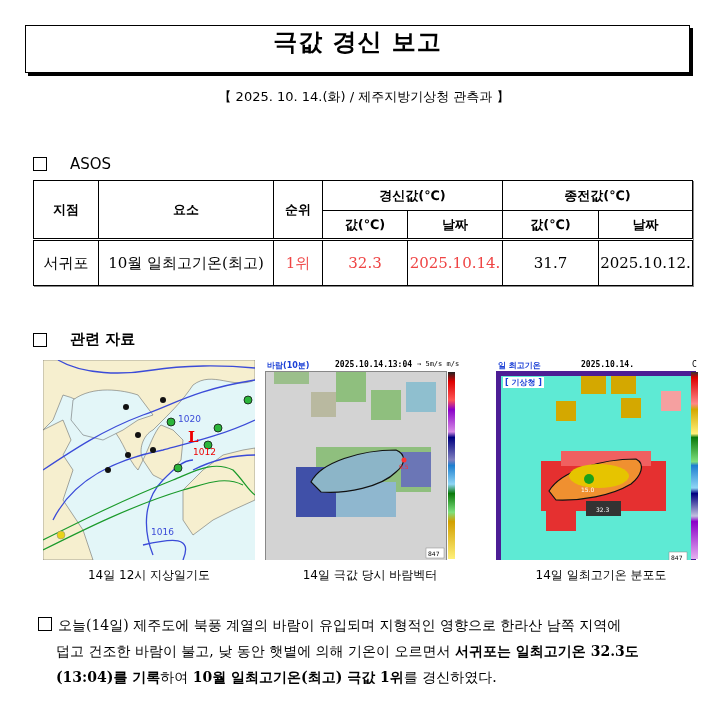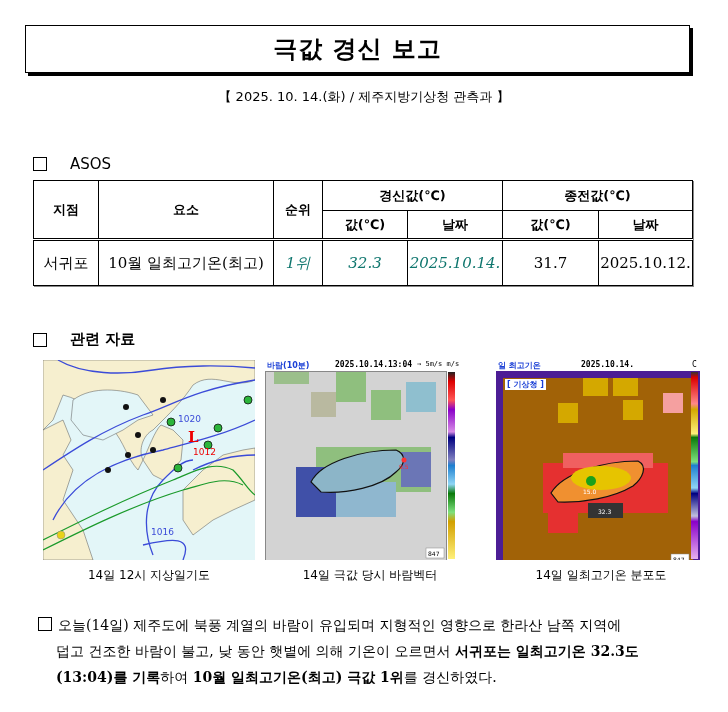--- a/index.html
+++ b/index.html
@@ -1,36 +1,36 @@
 <!DOCTYPE html>
 <html><head>
 <meta charset="utf-8">
 <style>
   html, body { margin:0; padding:0; background:#ffffff; }
   body { width:728px; height:712px; position:relative; overflow:hidden;
          font-family:"DejaVu Serif", serif; color:#000; }
 
   .title-box { position:absolute; left:25px; top:25px; width:663px; height:46px;
-     border:1px solid #000; box-shadow:3px 3px 0 #000; display:flex; align-items:center; justify-content:center; background:#fff; }
+     border:1px solid #000; box-shadow:3px 3px 0 #000; display:flex; align-items:flex-start; justify-content:center; background:#fff; }
   .title-box span { font-family:"DejaVu Sans", sans-serif; font-weight:bold; font-size:24px; letter-spacing:1px; }
 
   .subtitle { position:absolute; left:0; width:728px; top:88px; text-align:center;
      font-family:"DejaVu Sans", sans-serif; font-size:13px; }
 
   .section-head { position:absolute; left:33px; font-family:"DejaVu Sans", sans-serif; font-size:15px; display:flex; align-items:center; gap:23px; }
   .checkbox { width:12px; height:12px; border:1.5px solid #000; display:inline-block; background:#fff; }
   .section-head.bold span.lbl { font-weight:bold; }
 
   table.asos { position:absolute; left:33px; top:180px; width:660px; border-collapse:collapse; border:1.5px solid #000; box-shadow:1px 1px 0 #888;}
   table.asos td { border:1px solid #000; text-align:center; padding:0; font-size:14px; }
   table.asos .hdr { font-family:"DejaVu Sans", sans-serif; font-weight:bold; font-size:13px; }
   table.asos tr.sub td { height:27px; }
   table.asos tr.top td { height:29px; }
   table.asos tr.data td { height:44px; border-top:3px double #000; font-size:15px; }
-  .red { color:#0f766e;font-style:italic; }
+  .red { color:#ef4444; }
 
   .imgwrap { position:absolute; top:360px; }
   .img { position:relative; overflow:hidden; }
   .caption { position:absolute; font-family:"DejaVu Sans", sans-serif; font-size:12px; text-align:center; }
 
   
   .wmap { width:212px; height:200px; background:#e3f6f8; }
   .maptitle { position:absolute; font-family:"DejaVu Sans Mono", monospace; font-size:8px; }
   .scale { position:absolute; width:7px; }
 
@@ -155,21 +155,21 @@
     <div class="scale" style="left:183px; top:12px; height:187px; background:linear-gradient(to bottom,#222 0%,#d00 5%,#f55 15%,#8a00c8 20%,#d78ce6 32%,#000080 35%,#8080c0 47%,#1e7fd0 50%,#8fd5f5 60%,#0a7a0a 65%,#7ee07e 75%,#d2a000 80%,#fff07a 100%);"></div>
   </div>
   <div class="caption" style="left:0; top:207px; width:210px;">14일 극값 당시 바람벡터</div>
 </div>
 
 <div class="imgwrap" style="left:496px;">
   <div class="img" style="width:210px; height:200px;">
     <div class="maptitle" style="left:2px; top:0; color:#1a3fd6; font-weight:bold; font-family:'DejaVu Sans',sans-serif; font-size:8px;">일 최고기온</div>
     <div class="maptitle" style="left:85px; top:0; font-weight:bold;">2025.10.14.</div>
     <div class="maptitle" style="left:196px; top:0;">C</div>
-    <div style="position:absolute; left:0; top:11px; width:190px; height:188px; background:#a16207; border:7px solid #4c1d95;">
+    <div style="position:absolute; left:0; top:11px; width:190px; height:188px; background:#5eead4; border:5px solid #4c1d95;">
       <div class="maptitle" style="left:2px; top:1px; color:#1a3fd6; font-family:'DejaVu Sans',sans-serif; font-weight:bold; background:#fff; padding:0 2px;">[ 기상청 ]</div>
       <svg width="190" height="188" viewBox="0 0 190 188">
         <rect x="80" y="0" width="25" height="18" fill="#d4a800"></rect>
         <rect x="110" y="0" width="25" height="18" fill="#d4a800"></rect>
         <rect x="55" y="25" width="20" height="20" fill="#d4a800"></rect>
         <rect x="120" y="22" width="20" height="20" fill="#d4a800"></rect>
         <rect x="160" y="15" width="20" height="20" fill="#f5a0a0"></rect>
         <rect x="40" y="85" width="125" height="50" fill="#e53030"></rect>
         <rect x="60" y="75" width="90" height="15" fill="#f06060"></rect>
         <rect x="45" y="130" width="30" height="25" fill="#e53030"></rect>

